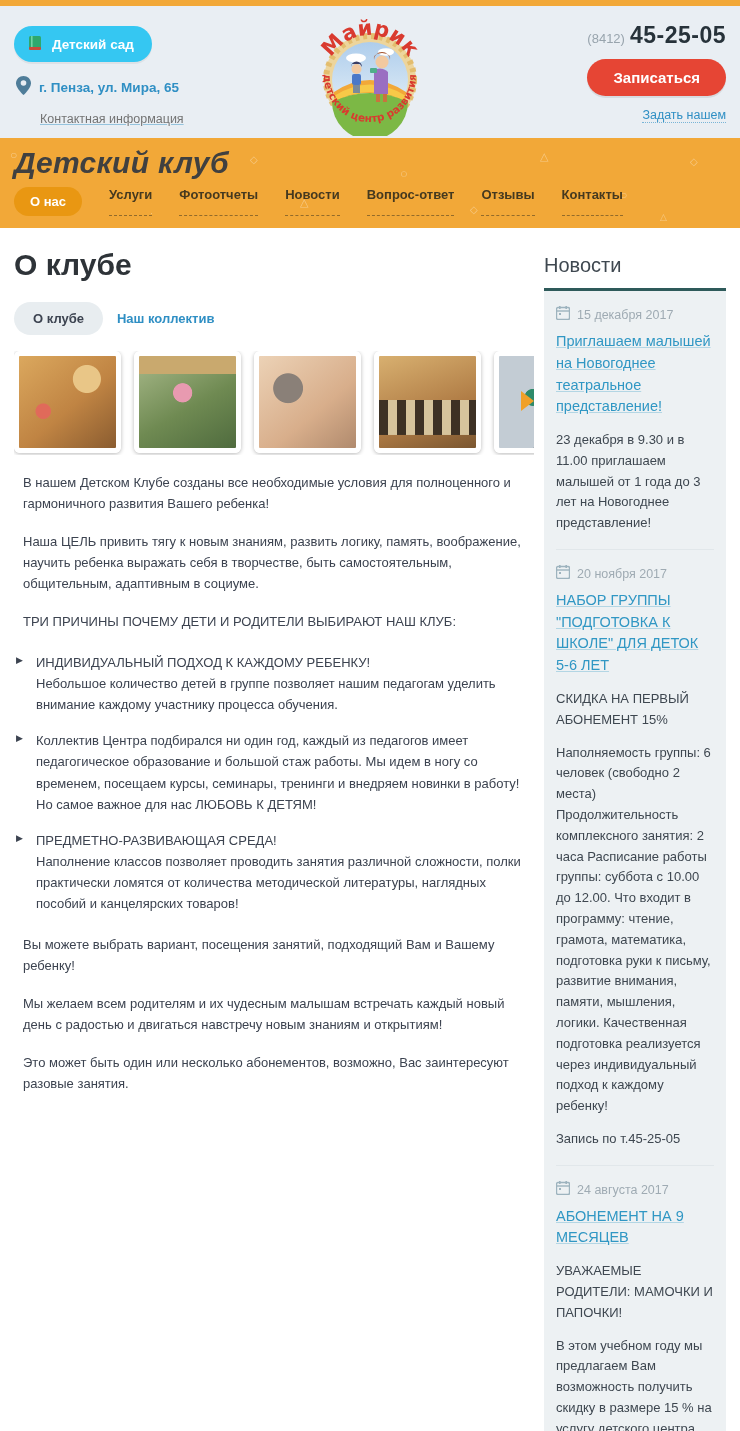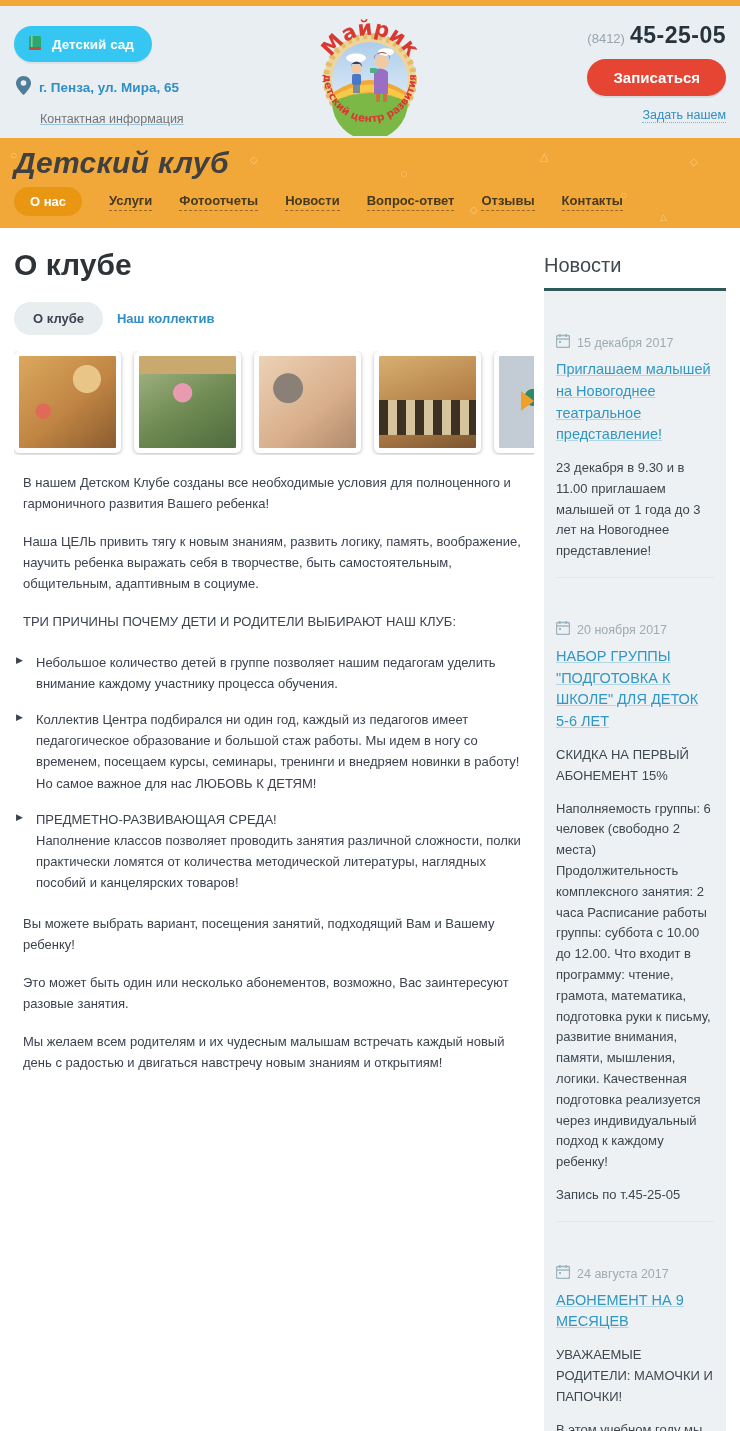--- a/index.html
+++ b/index.html
@@ -25,21 +25,21 @@
   .phone-code { margin-right:5px; font-size:13px; color:#98a4ad; }
   .phone-num { font-size:23px; font-weight:bold; color:#27323a; letter-spacing:.5px; }
   .signup-btn { margin-top:10px; height:37px; padding:0 26px; background:#e64534; color:#fff; border:none;
                 border-radius:19px; font-size:15px; font-weight:bold; cursor:pointer; box-shadow:0 2px 0 rgba(0,0,0,.08); }
   .ask-link { display:inline-block; margin-top:12px; color:#2f8fc4; font-size:12.5px;
               border-bottom:1px dotted rgba(47,143,196,.6); cursor:pointer; }
 
   
   .banner { position:relative; height:90px; background:#f2a838; overflow:hidden; padding:8px 0 0 14px; }
   .banner h1 { color:#404040; font-size:30px; font-weight:bold; letter-spacing:.3px;font-style:italic; }
-  .banner-nav { display:flex; align-items:center; gap:27px; margin-top:7px; position:relative; z-index:2; }
+  .banner-nav { display:flex; gap:27px; margin-top:7px; position:relative; z-index:2; }
   .nav-item { font-size:13px; font-weight:bold; color:#45391f; border-bottom:1px dashed rgba(69,57,31,.55); padding-bottom:2px; cursor:pointer; }
   .nav-item.active { background:#e99712; color:#fff; border:none; border-radius:15px; padding:7px 16px; }
   .decor { position:absolute; color:rgba(255,255,255,.38); pointer-events:none; z-index:1; }
 
   
   .content { display:flex; align-items:flex-start; padding:0 14px; min-height:1132px; }
   .main-col { width:520px; flex:0 0 520px; }
   .main-col h2 { margin:20px 0 20px; font-size:30px; font-weight:bold; color:#2e3338; }
 
   .tabs { display:flex; align-items:center; gap:14px; margin-bottom:16px; }
@@ -71,21 +71,21 @@
   .reasons li { position:relative; padding-left:22px; margin:15px 0; }
   .bullet { position:absolute; left:2px; top:3px; font-size:9px; color:#3c4350; }
   .reason-title, .reason-body { font-size:13px; line-height:1.62; color:#3c4350; }
 
   
   .sidebar { width:182px; flex:0 0 182px; margin-left:10px; }
   .sidebar h3 { margin:26px 0 11px; font-size:20px; font-weight:normal; color:#3f4850; }
   .side-bar-line { height:3px; background:#2e5a5a; }
   .news-card { background:#edf1f3; padding:15px 12px 24px; border-radius:0 0 4px 4px; }
   .news-item + .news-item { border-top:1px solid #e1e7ea; margin-top:15px; padding-top:15px; }
-  .date-row { display:flex; align-items:center; gap:7px; margin-bottom:7px;margin-top:28px; }
+  .date-row { display:flex; align-items:center; gap:7px; margin-bottom:7px; }
   .date-text { color:#9fabb3; font-size:12.5px; }
   .news-title { display:inline; color:#3097c4; font-size:14.5px; line-height:1.5; cursor:pointer;
                 text-decoration:underline; text-decoration-color:rgba(48,151,196,.3); }
   .news-card p { font-size:13px; line-height:1.6; margin:12px 0 0; color:#3e4750; }
 </style>
 </head>
 <body>
 
 <div class="top-strip"></div>
 
@@ -209,36 +209,37 @@
       <div class="next-arrow"></div>
     </div>
 
     <p>В нашем Детском Клубе созданы все необходимые условия для полноценного и гармоничного развития Вашего ребенка!</p>
     <p>Наша ЦЕЛЬ привить тягу к новым знаниям, развить логику, память, воображение, научить ребенка выражать себя в творчестве, быть самостоятельным, общительным, адаптивным в социуме.</p>
     <p>ТРИ ПРИЧИНЫ ПОЧЕМУ ДЕТИ И РОДИТЕЛИ ВЫБИРАЮТ НАШ КЛУБ:</p>
 
     <ul class="reasons">
       <li>
         <span class="bullet">▶</span>
+        <div class="reason-title">ИНДИВИДУАЛЬНЫЙ ПОДХОД К КАЖДОМУ РЕБЕНКУ!</div>
         <div class="reason-body">Небольшое количество детей в группе позволяет нашим педагогам уделить внимание каждому участнику процесса обучения.</div>
       </li>
       <li>
         <span class="bullet">▶</span>
         <div class="reason-body">Коллектив Центра подбирался ни один год, каждый из педагогов имеет педагогическое образование и большой стаж работы. Мы идем в ногу со временем, посещаем курсы, семинары, тренинги и внедряем новинки в работу! Но самое важное для нас ЛЮБОВЬ К ДЕТЯМ!</div>
       </li>
       <li>
         <span class="bullet">▶</span>
         <div class="reason-title">ПРЕДМЕТНО-РАЗВИВАЮЩАЯ СРЕДА!</div>
         <div class="reason-body">Наполнение классов позволяет проводить занятия различной сложности, полки практически ломятся от количества методической литературы, наглядных пособий и канцелярских товаров!</div>
       </li>
     </ul>
 
     <p>Вы можете выбрать вариант, посещения занятий, подходящий Вам и Вашему ребенку!</p>
+    <p>Мы желаем всем родителям и их чудесным малышам встречать каждый новый день с радостью и двигаться навстречу новым знаниям и открытиям!</p>
     <p>Это может быть один или несколько абонементов, возможно, Вас заинтересуют разовые занятия.</p>
-    <p>Мы желаем всем родителям и их чудесным малышам встречать каждый новый день с радостью и двигаться навстречу новым знаниям и открытиям!</p>
   </div>
 
   <div class="sidebar">
     <h3>Новости</h3>
     <div class="side-bar-line"></div>
 
     <div class="news-card">
 
       <div class="news-item">
         <div class="date-row">

